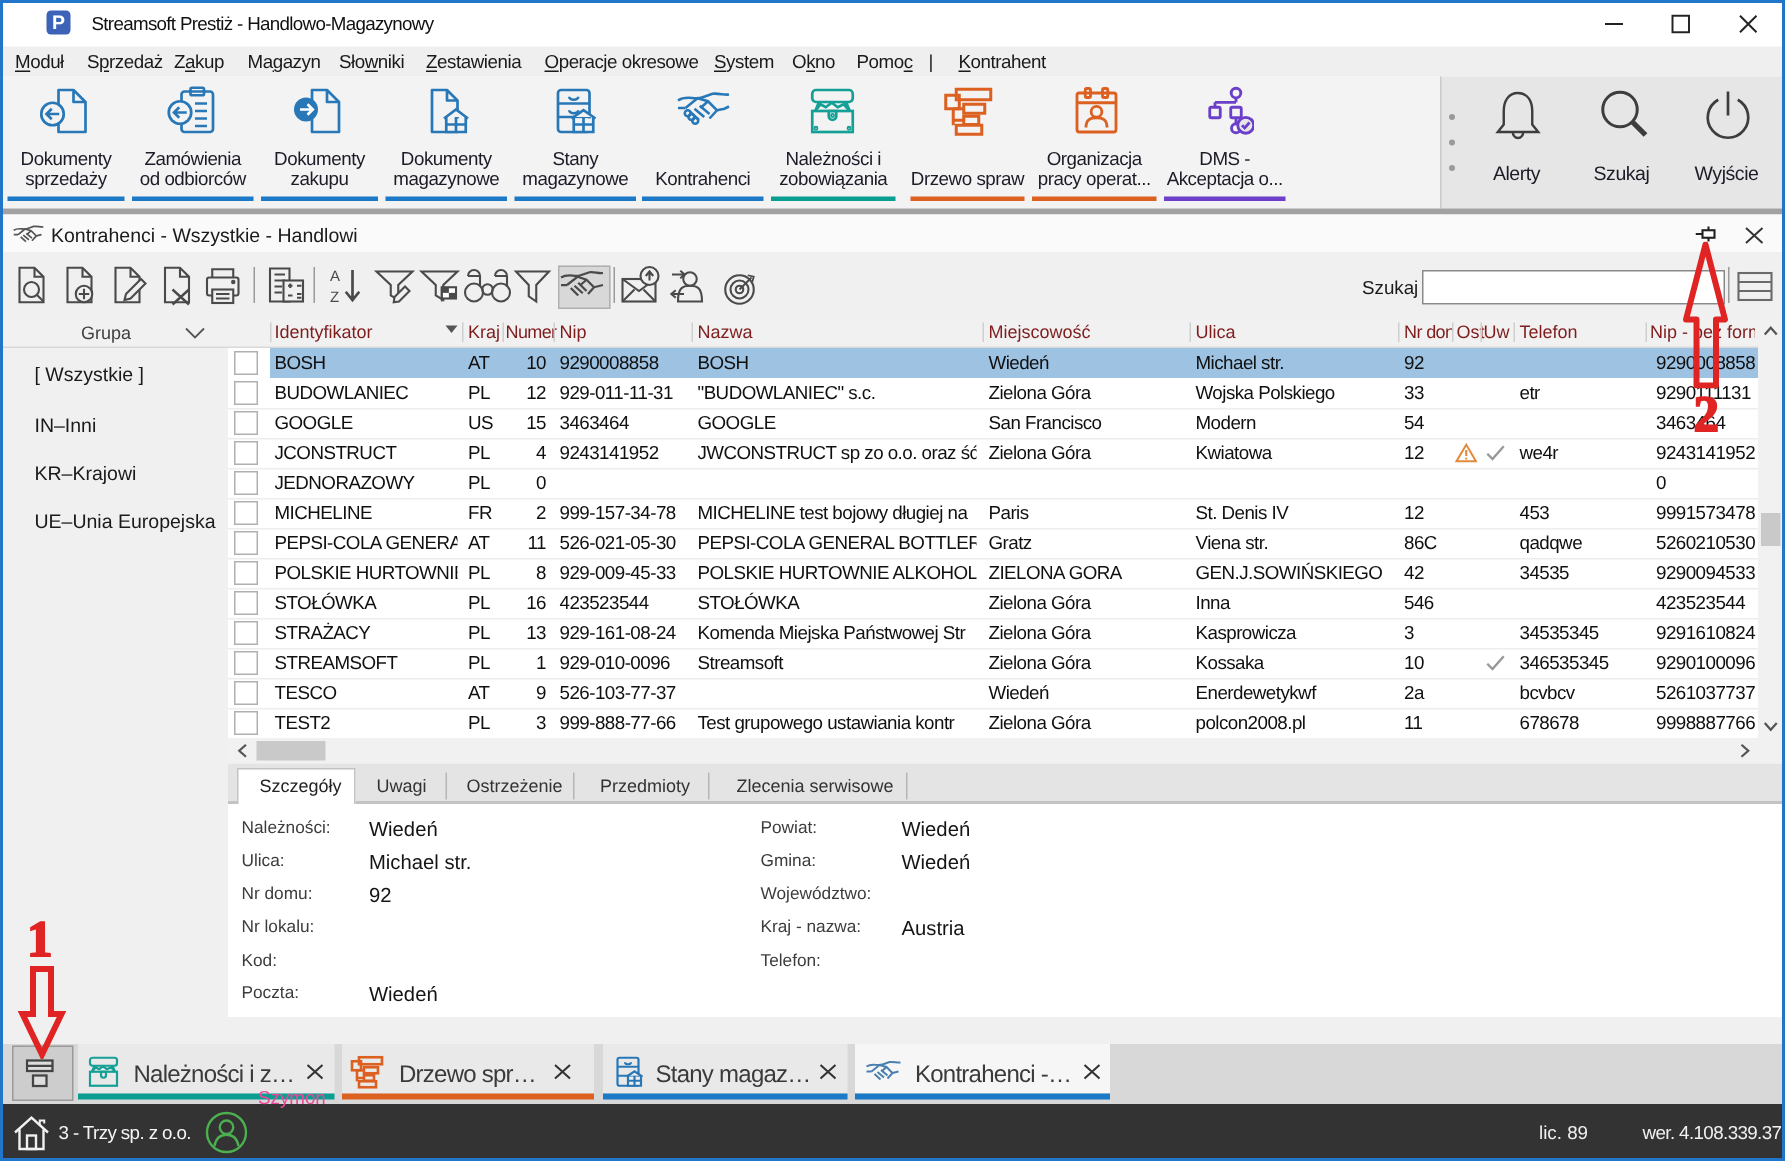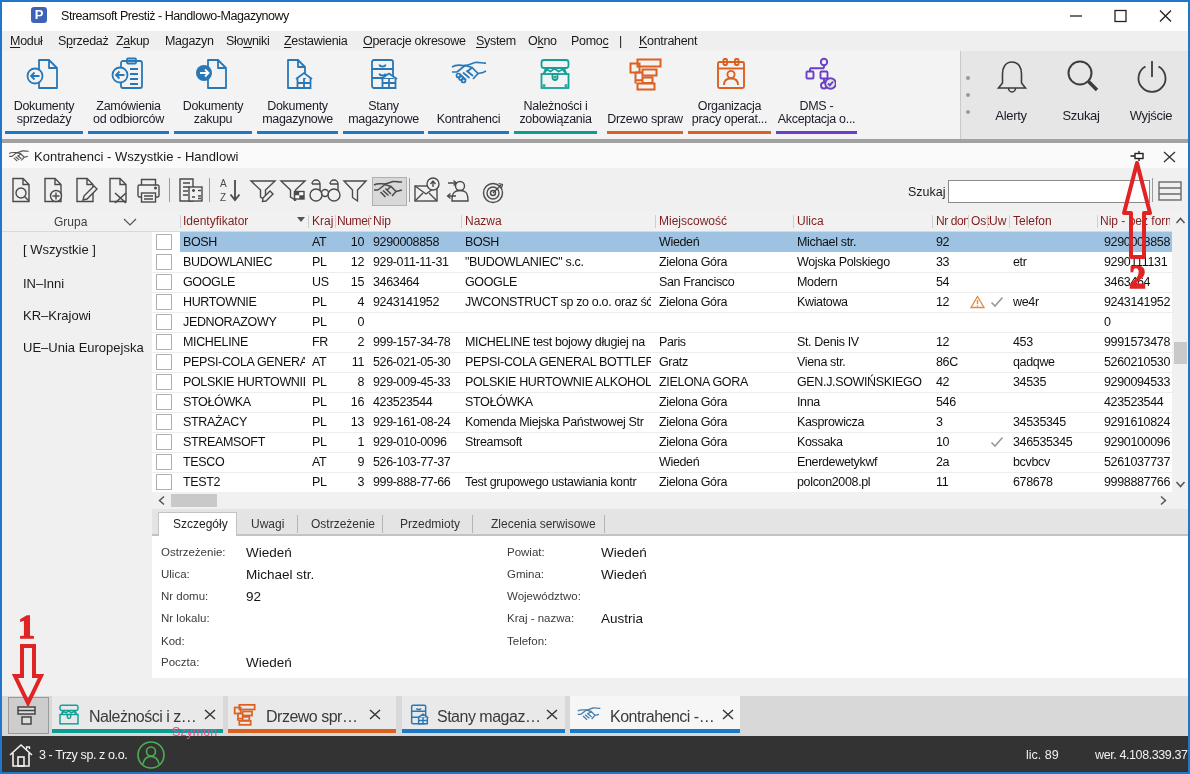--- a/index.html
+++ b/index.html
@@ -375,21 +375,21 @@
       <span class="f3">15</span>
       <span class="f4">3463464</span>
       <span class="f5">GOOGLE</span>
       <span class="f6">San Francisco</span>
       <span class="f7">Modern</span>
       <span class="f8">54</span>
       <span class="f12">3463464</span>
     </div>
 <div class="row" style="top:292px;border-bottom:1px solid #ededed">
       <span class="cb"></span>
-      <span class="f1">HURTOWNIE</span>
+      <span class="f1">JCONSTRUCT</span>
       <span class="f2">PL</span>
       <span class="f3">4</span>
       <span class="f4">9243141952</span>
       <span class="f5">JWCONSTRUCT sp zo o.o. oraz śćł</span>
       <span class="f6">Zielona Góra</span>
       <span class="f7">Kwiatowa</span>
       <span class="f8">12</span>
       <svg style="position:absolute;left:818px;top:3px" width="15" height="14" viewBox="0 0 15 14" fill="none">
         <path d="M7.5 1.5 L14 12.5 H1 Z" stroke="#e08a3c" stroke-width="1.3"></path>
         <path d="M7.5 5 V9 M7.5 10.2 V11.4" stroke="#e08a3c" stroke-width="1.4"></path>
@@ -540,21 +540,21 @@
 <div class="a txt" style="left:251px;top:517px;font-size:12px;color:#333">Uwagi</div>
 <div class="a txt" style="left:311px;top:517px;font-size:12px;color:#333">Ostrzeżenie</div>
 <div class="a txt" style="left:400px;top:517px;font-size:12px;color:#333">Przedmioty</div>
 <div class="a txt" style="left:491px;top:517px;font-size:12px;color:#333">Zlecenia serwisowe</div>
 <div class="a" style="left:297px;top:515px;width:1px;height:18px;background:#b5b5b5"></div>
 <div class="a" style="left:382px;top:515px;width:1px;height:18px;background:#b5b5b5"></div>
 <div class="a" style="left:472px;top:515px;width:1px;height:18px;background:#b5b5b5"></div>
 <div class="a" style="left:604px;top:515px;width:1px;height:18px;background:#b5b5b5"></div>
 
 <div class="a" style="left:152px;top:536px;width:1036px;height:142px;background:#fff"></div>
-<div class="dl" style="left:161px;top:546px">Ostrzeżenie:</div>
+<div class="dl" style="left:161px;top:546px">Należności:</div>
     <div class="dv" style="left:246px;top:545px">Wiedeń</div>
 <div class="dl" style="left:161px;top:568px">Ulica:</div>
     <div class="dv" style="left:246px;top:567px">Michael str.</div>
 <div class="dl" style="left:161px;top:590px">Nr domu:</div>
     <div class="dv" style="left:246px;top:589px">92</div>
 <div class="dl" style="left:161px;top:612px">Nr lokalu:</div>
 <div class="dl" style="left:161px;top:635px">Kod:</div>
 <div class="dl" style="left:161px;top:656px">Poczta:</div>
     <div class="dv" style="left:246px;top:655px">Wiedeń</div>
 <div class="dl" style="left:507px;top:546px">Powiat:</div>

